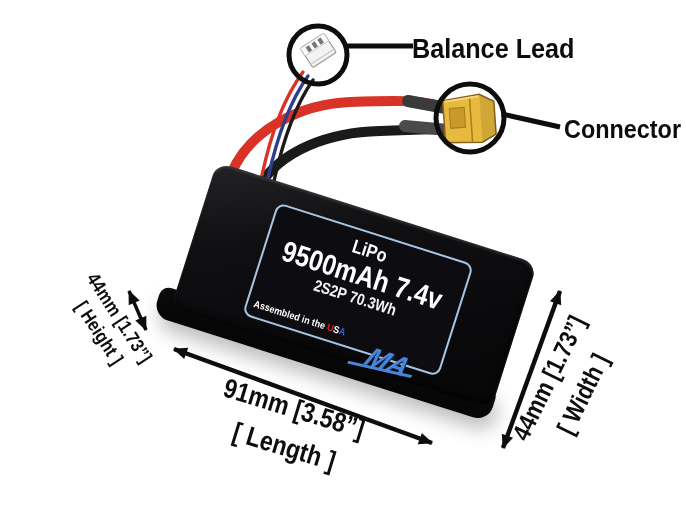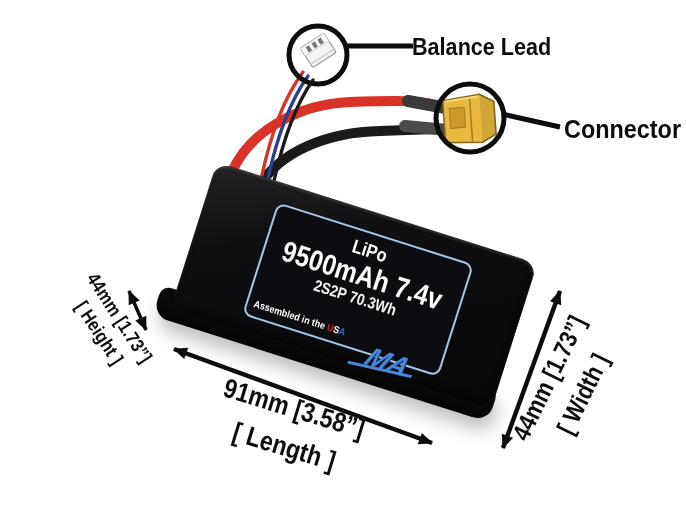--- a/index.html
+++ b/index.html
@@ -29,21 +29,21 @@
   .l-made{position:absolute;left:6px;bottom:7px;font-size:10px;font-weight:bold;}
   .l-made .u{color:#d42222}.l-made .s{color:#ffffff}.l-made .a{color:#2b5fd9}
   .ma-logo{position:absolute;right:30px;bottom:-17px;font-size:27px;font-weight:bold;
            font-style:italic;color:#4a86d8;transform:skewX(-14deg);
            text-shadow:1px 1px 0 #0d2a52;line-height:27px;}
   .ma-logo::after{content:"";position:absolute;left:-14px;right:-8px;bottom:3px;
            border-bottom:3px solid #4a86d8;transform:rotate(-5deg);}
 
   
   .ann{position:absolute;font-weight:bold;color:#0d0d0d;white-space:nowrap;}
-  .balance-label{left:412px;top:33px;font-size:24px;}
+  .balance-label{left:412px;top:33px;font-size:28px;}
   .connector-label{left:564px;top:114px;font-size:26px;}
   .len-val{left:294px;top:409px;font-size:27px;transform:translate(-50%,-50%) rotate(17deg);}
   .len-lab{left:284px;top:447px;font-size:27px;transform:translate(-50%,-50%) rotate(17deg);}
   .wid-val{left:549px;top:378px;font-size:25px;transform:translate(-50%,-50%) rotate(-64deg);}
   .wid-lab{left:583px;top:394px;font-size:25px;transform:translate(-50%,-50%) rotate(-64deg);}
   .hei-val{left:119px;top:318px;font-size:19px;transform:translate(-50%,-50%) rotate(57deg);}
   .hei-lab{left:99px;top:333px;font-size:19px;transform:translate(-50%,-50%) rotate(57deg);}
 </style>
 </head>
 <body>

